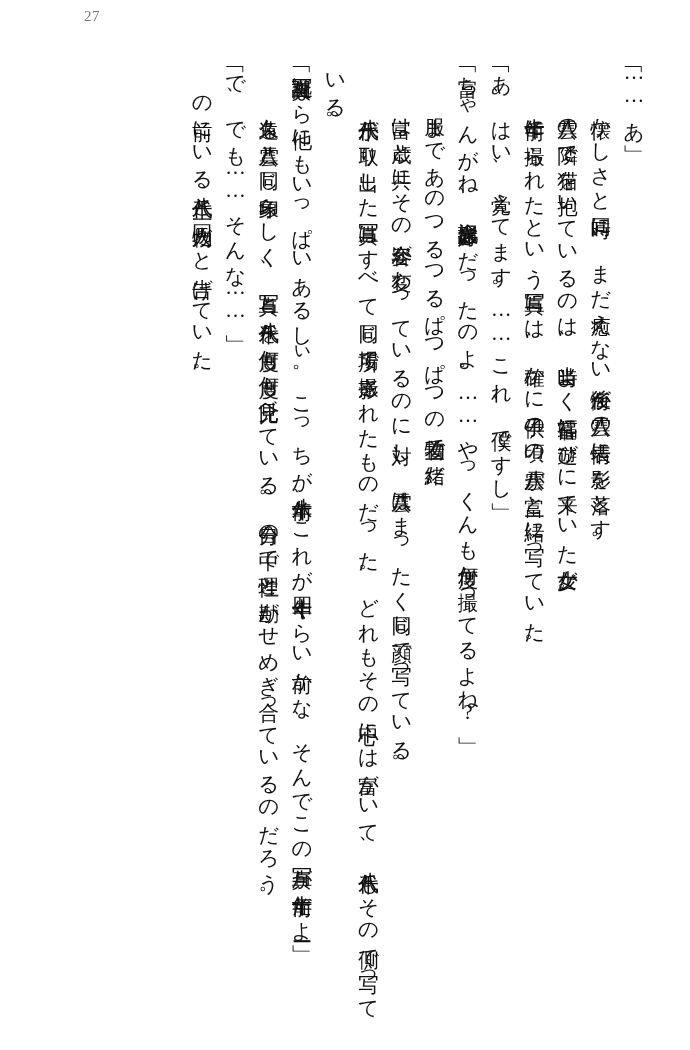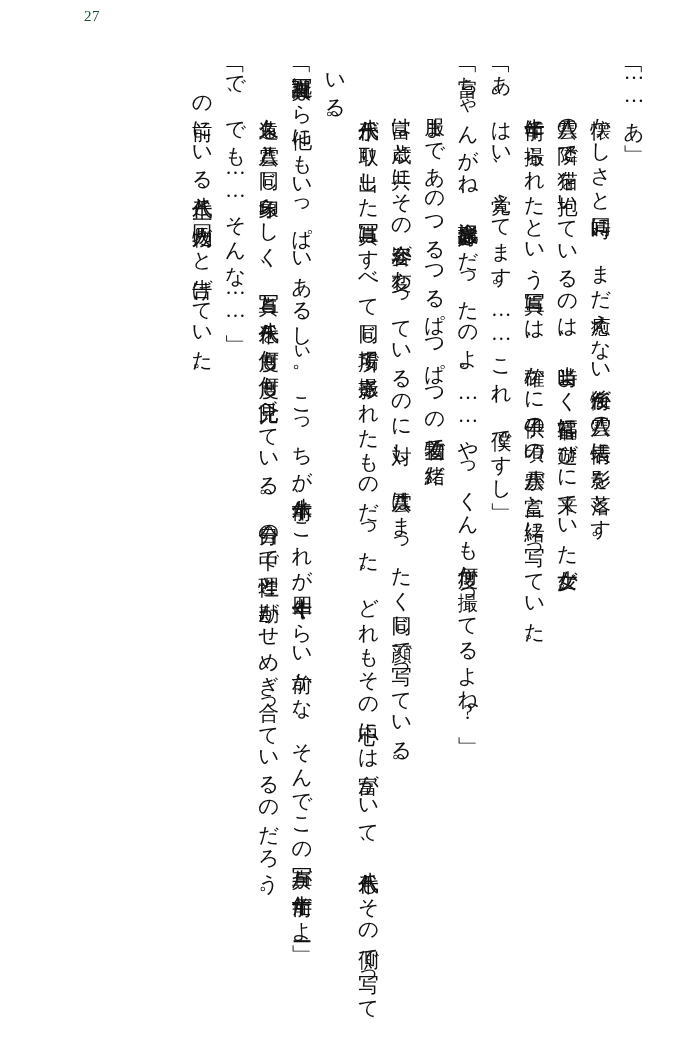--- a/index.html
+++ b/index.html
@@ -20,21 +20,21 @@
     height: 1050px;
     background: #ffffff;
     box-sizing: border-box;
   }
   .page-number {
     position: absolute;
     top: 8px;
     left: 84px;
     font-size: 15px;
     font-family: "Liberation Serif", "DejaVu Serif", serif;
-    color: #14532d;
+    color: #737373;
     letter-spacing: 0.5px;
   }
   .text-body {
     position: absolute;
     top: 60px;
     left: 42px;
     width: 608px;
     height: 950px;
     writing-mode: vertical-rl;
     text-orientation: upright;

